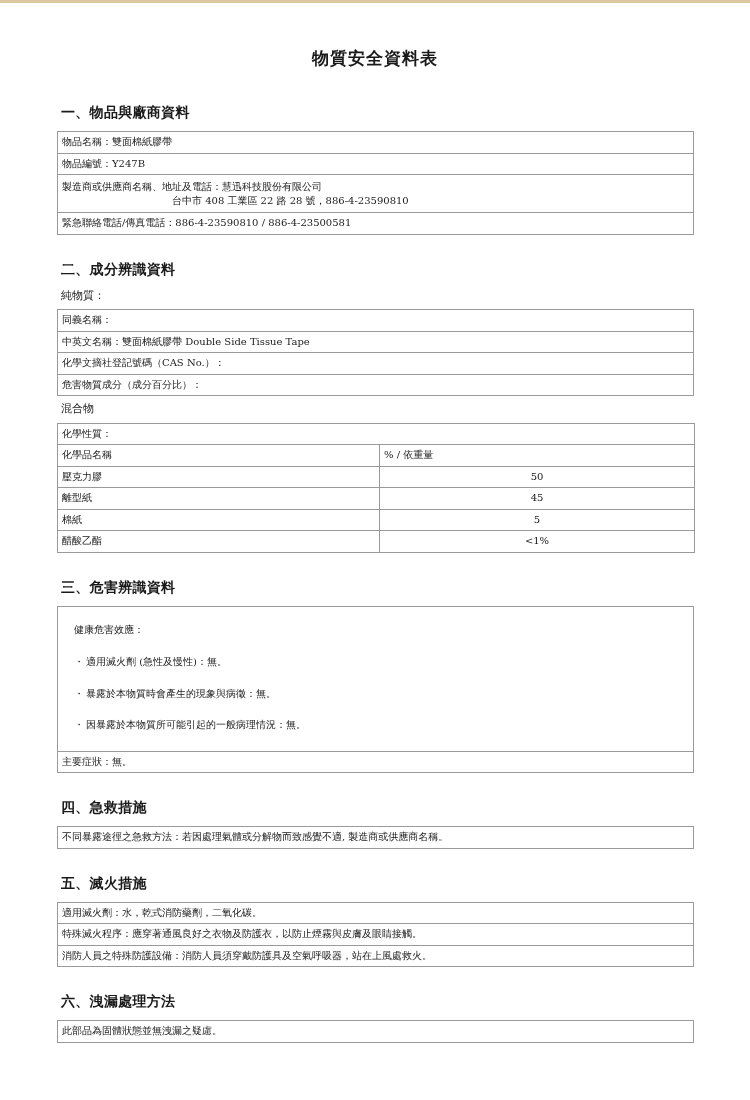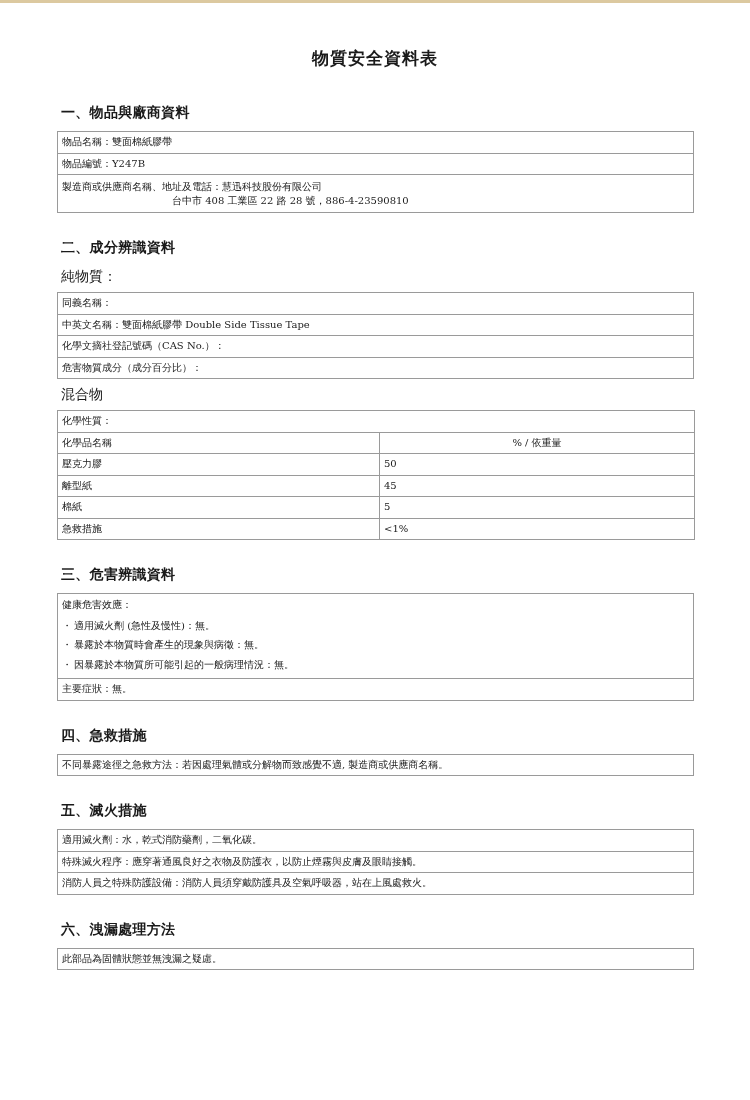--- a/index.html
+++ b/index.html
@@ -61,51 +61,51 @@
     font-size: 10px;
     line-height: 1.35;
     vertical-align: middle;
     font-family: "DejaVu Serif", "Liberation Serif", serif;
   }
   .tbl td.tall {
     padding-top: 5px;
     padding-bottom: 5px;
   }
   .cell-center {
-    text-align: center;
+    text-align: left;
   }
   .indent-line {
     padding-left: 110px;
   }
   .plain-label {
-    font-size: 14px;
+    font-size: 11px;
     padding-left: 4px;
     line-height: 1.5;
   }
   .bullet-row {
     padding-left: 18px;
   }
   .bullet-row span.b {
     padding-right: 2px;
   }
   .gap-sm { height: 5px; }
   .gap-lg { height: 22px; }
   .gap-xl { height: 30px; }
   .hazard-cell p {
-    margin: 0;
+    margin: 12px;
     padding: 3px 0;
   }
   .hazard-cell p.first {
     padding-top: 1px;
     padding-bottom: 4px;
   }
   .col-name { width: 322px; }
   .col-pct  { width: 315px; }
   .num-cell {
-    text-align: left;
+    text-align: center;
     font-size: 11.5px;
   }
 </style>
 </head>
 <body>
 
 <div class="top-strip"></div>
 
 <div class="page">
 
@@ -123,20 +123,23 @@
         </tr>
         <tr>
           <td>物品編號：Y247B</td>
         </tr>
         <tr>
           <td class="tall">
             <div>製造商或供應商名稱、地址及電話：慧迅科技股份有限公司</div>
             <div class="indent-line">台中市 408 工業區 22 路 28 號，886-4-23590810</div>
           </td>
         </tr>
+        <tr>
+          <td>緊急聯絡電話/傳真電話：886-4-23590810 / 886-4-23500581</td>
+        </tr>
       </tbody>
     </table>
   </div>
 
   <div class="gap-lg"></div>
 
   <div class="section">
     <div class="sec-heading">二、成分辨識資料</div>
     <div class="gap-sm"></div>
     <div class="plain-label">純物質：</div>
@@ -179,21 +182,21 @@
         </tr>
         <tr>
           <td>離型紙</td>
           <td class="num-cell">45</td>
         </tr>
         <tr>
           <td>棉紙</td>
           <td class="num-cell">5</td>
         </tr>
         <tr>
-          <td>急救措施</td>
+          <td>醋酸乙酯</td>
           <td class="num-cell">&lt;1%</td>
         </tr>
       </tbody>
     </table>
   </div>
 
   <div class="gap-lg"></div>
 
   <div class="section">
     <div class="sec-heading">三、危害辨識資料</div>

